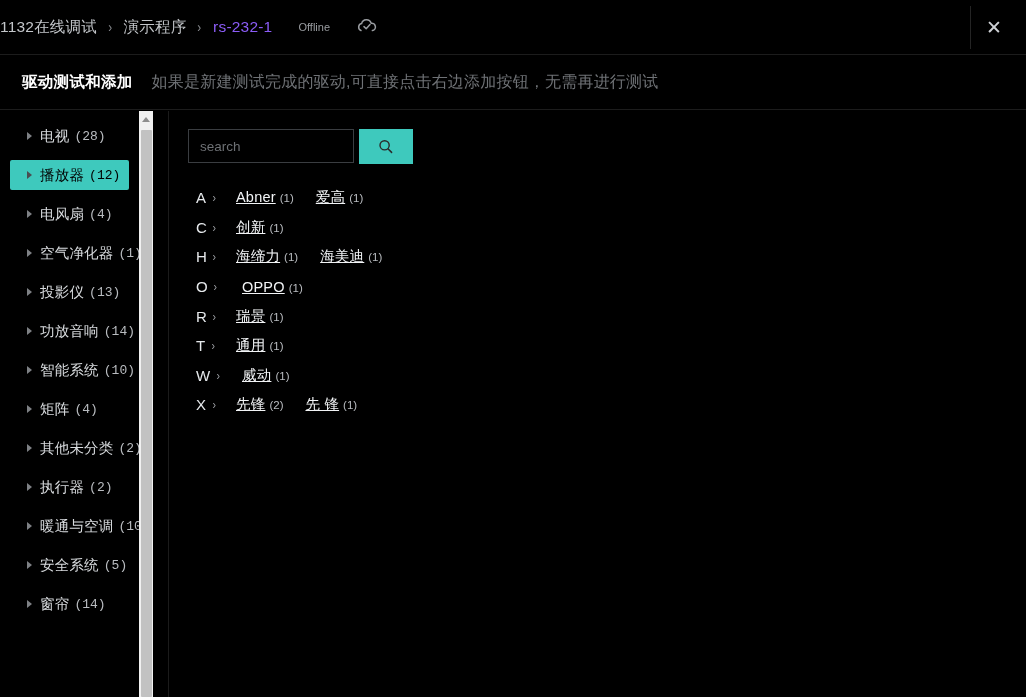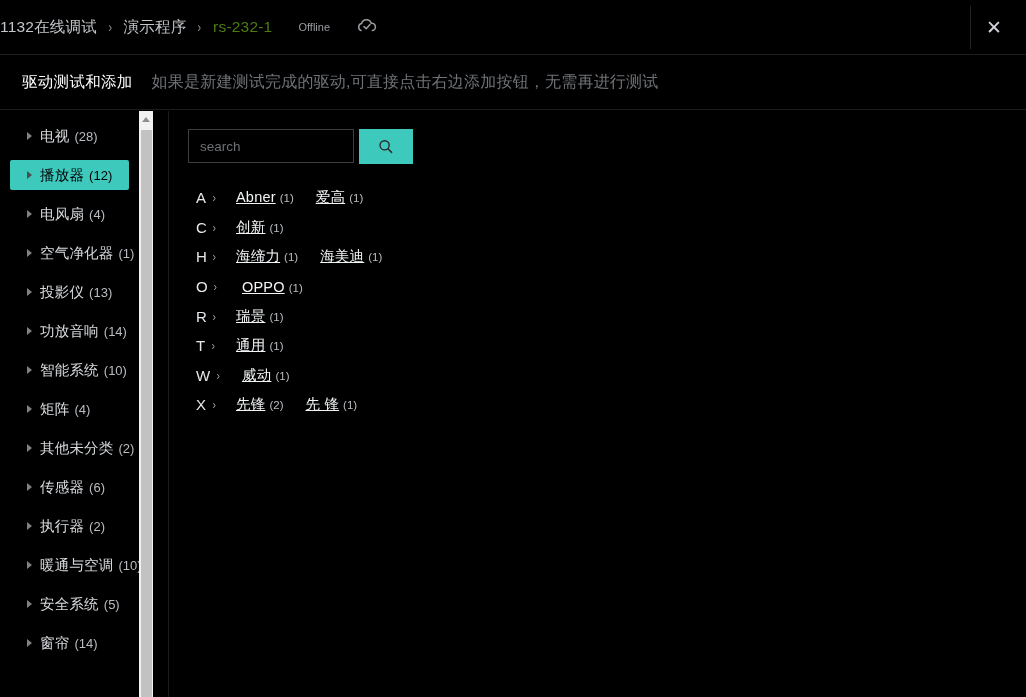--- a/index.html
+++ b/index.html
@@ -26,21 +26,21 @@
     display: flex; align-items: center;
     gap: 0px;
   }
   .crumb {
     color: #b9bcc0;
     font-size: 15.5px;
     letter-spacing: .2px;
     white-space: nowrap;
   }
   .crumb.cn { color: #c3c6ca; }
-  .crumb.dim { color: #4d7c0f; }
+  .crumb.dim { color: #8b5cf6; }
   .crumb-sep {
     color: #8c8f93;
     font-size: 14px;
     margin: 0 11px;
     transform: scaleX(.85);
     display: inline-block;
   }
   .crumb-status {
     color: #9a9da1;
     font-size: 11px;
@@ -75,21 +75,21 @@
   .sectionbar {
     position: absolute; left: 0; top: 56px;
     width: 1026px; height: 54px;
     border-bottom: 1px solid #1c1c1c;
     display: flex; align-items: center;
     padding-left: 22px;
   }
   .section-title {
     color: #ffffff;
     font-size: 15.5px;
-    font-weight: normal;
+    font-weight: bold;
     letter-spacing: .3px;
   }
   .section-hint {
     color: #6f7276;
     font-size: 16px;
     margin-left: 19px;
     letter-spacing: .2px;
   }
 
   
@@ -107,20 +107,21 @@
     padding-top: 10px;
   }
   .side-item {
     position: relative;
     height: 30px;
     margin: 0 10px 9px 10px;
     display: flex; align-items: center;
     border-radius: 2px;
     cursor: pointer;
     padding-left: 18px;
+    font-family: Liberation Mono, monospace;
   }
   .side-item .tri {
     position: absolute;
     left: 17px;
     width: 0; height: 0;
     border-left: 5px solid #7e8185;
     border-top: 4.5px solid transparent;
     border-bottom: 4.5px solid transparent;
   }
   .side-item .slabel {
@@ -334,25 +335,20 @@
           <span class="slabel">矩阵</span>
           <span class="scount">(4)</span>
         </div>
         <div class="side-item">
           <span class="tri"></span>
           <span class="slabel">其他未分类</span>
           <span class="scount">(2)</span>
         </div>
         <div class="side-item">
           <span class="tri"></span>
-          <span class="slabel">传感器</span>
-          <span class="scount">(6)</span>
-        </div>
-        <div class="side-item">
-          <span class="tri"></span>
           <span class="slabel">执行器</span>
           <span class="scount">(2)</span>
         </div>
         <div class="side-item">
           <span class="tri"></span>
           <span class="slabel">暖通与空调</span>
           <span class="scount">(10)</span>
         </div>
         <div class="side-item">
           <span class="tri"></span>

